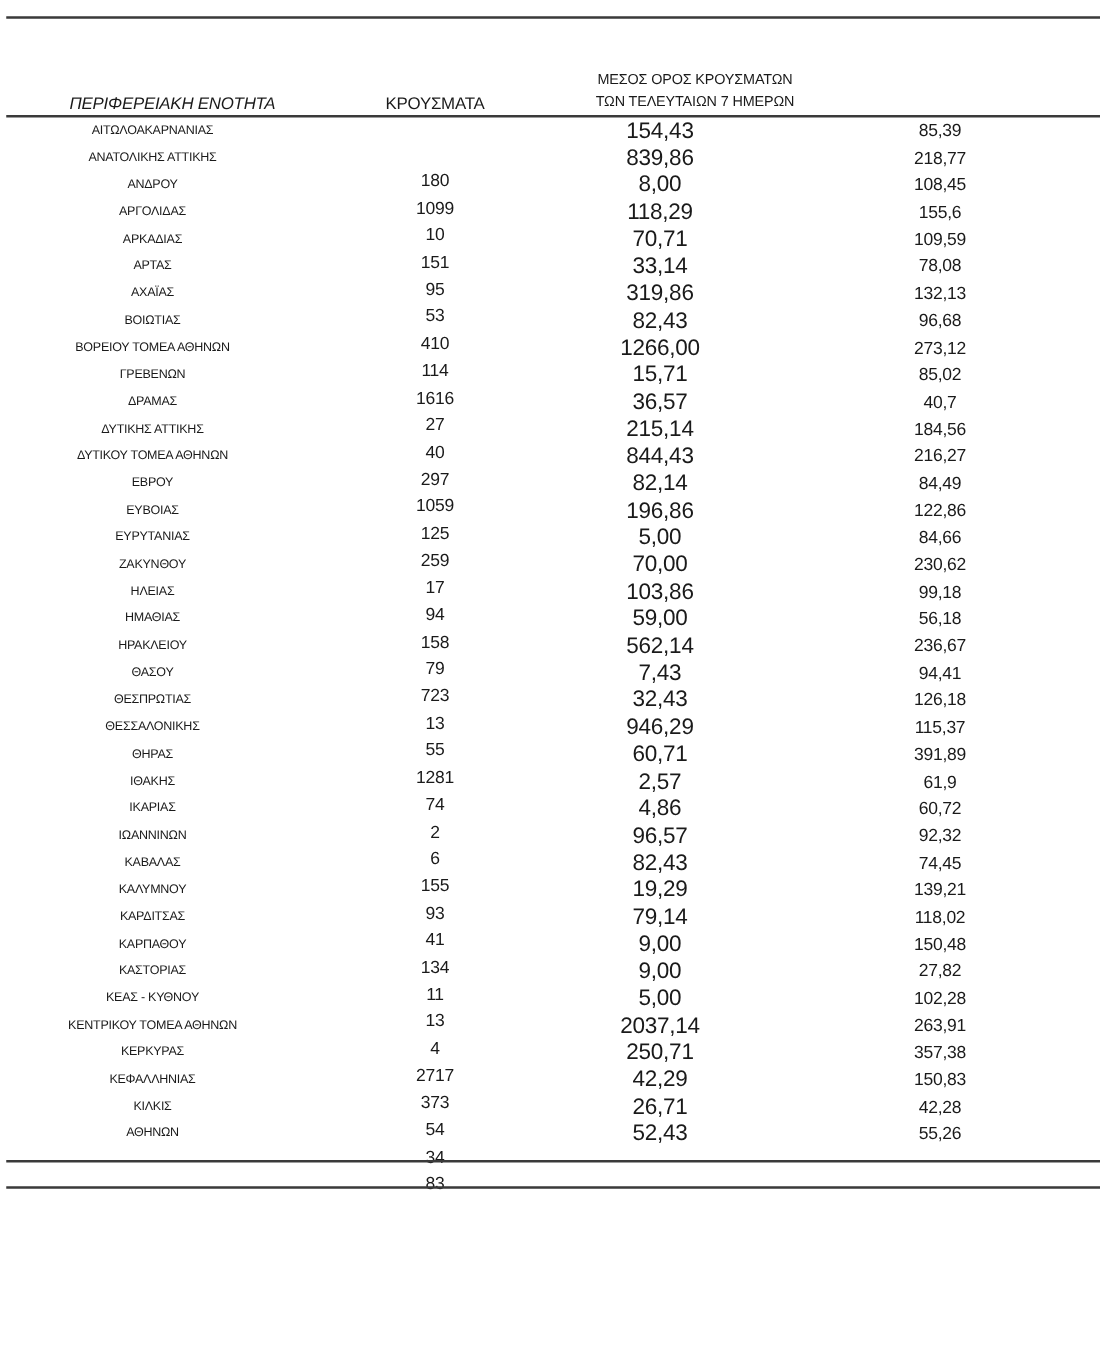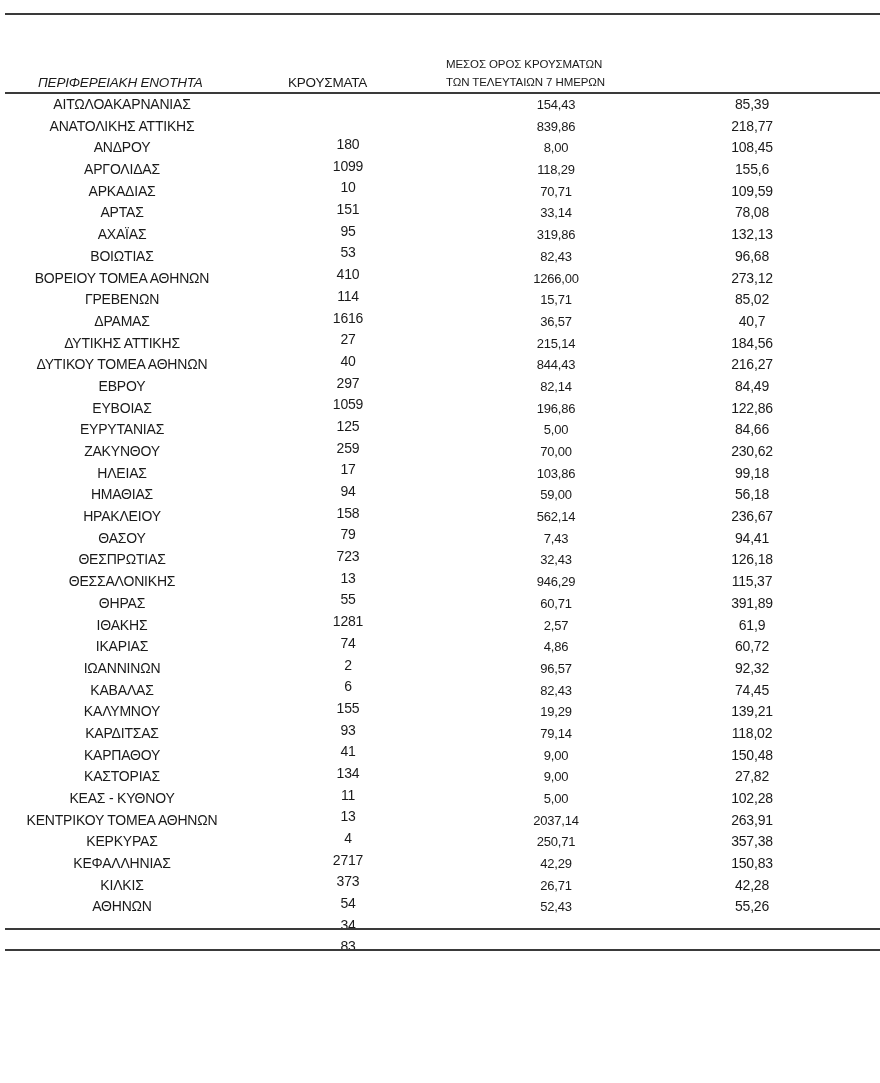--- a/index.html
+++ b/index.html
@@ -30,21 +30,21 @@
     .header {
       position: absolute;
       top: 50px;
       left: 0;
       width: 880px;
       height: 42px;
     }
     .hcell {
       position: absolute;
       bottom: 1px;
-      text-align: left;
+      text-align: center;
       font-size: 13.5px;
       line-height: 17px;
       letter-spacing: -0.2px;
       white-space: nowrap;
     }
     .hcell.small {
       font-size: 11.5px;
       line-height: 18px;
       letter-spacing: -0.1px;
     }
@@ -65,23 +65,23 @@
       font-size: 14px;
       line-height: 21.7px;
       letter-spacing: -0.2px;
     }
     .cell {
       position: absolute;
       top: 0;
       text-align: center;
       white-space: nowrap;
     }
-    .cell.c0 { left: 2px; width: 240px; font-size: 14px; }
+    .cell.c0 { left: 2px; width: 240px; font-size: 10px; }
     .cell.c1 { left: 298px; width: 100px; margin-top: 40px; }
-    .cell.c2 { left: 486px; width: 140px; font-size: 13px; }
+    .cell.c2 { left: 458px; width: 140px; font-size: 18px; }
     .cell.c3 { left: 692px; width: 120px; }
   </style>
 </head>
 <body>
 
 <div class="rule top"></div>
 
 <div class="header">
   <div class="hcell c0">
     <div>ΠΕΡΙΦΕΡΕΙΑΚΗ ΕΝΟΤΗΤΑ</div>

